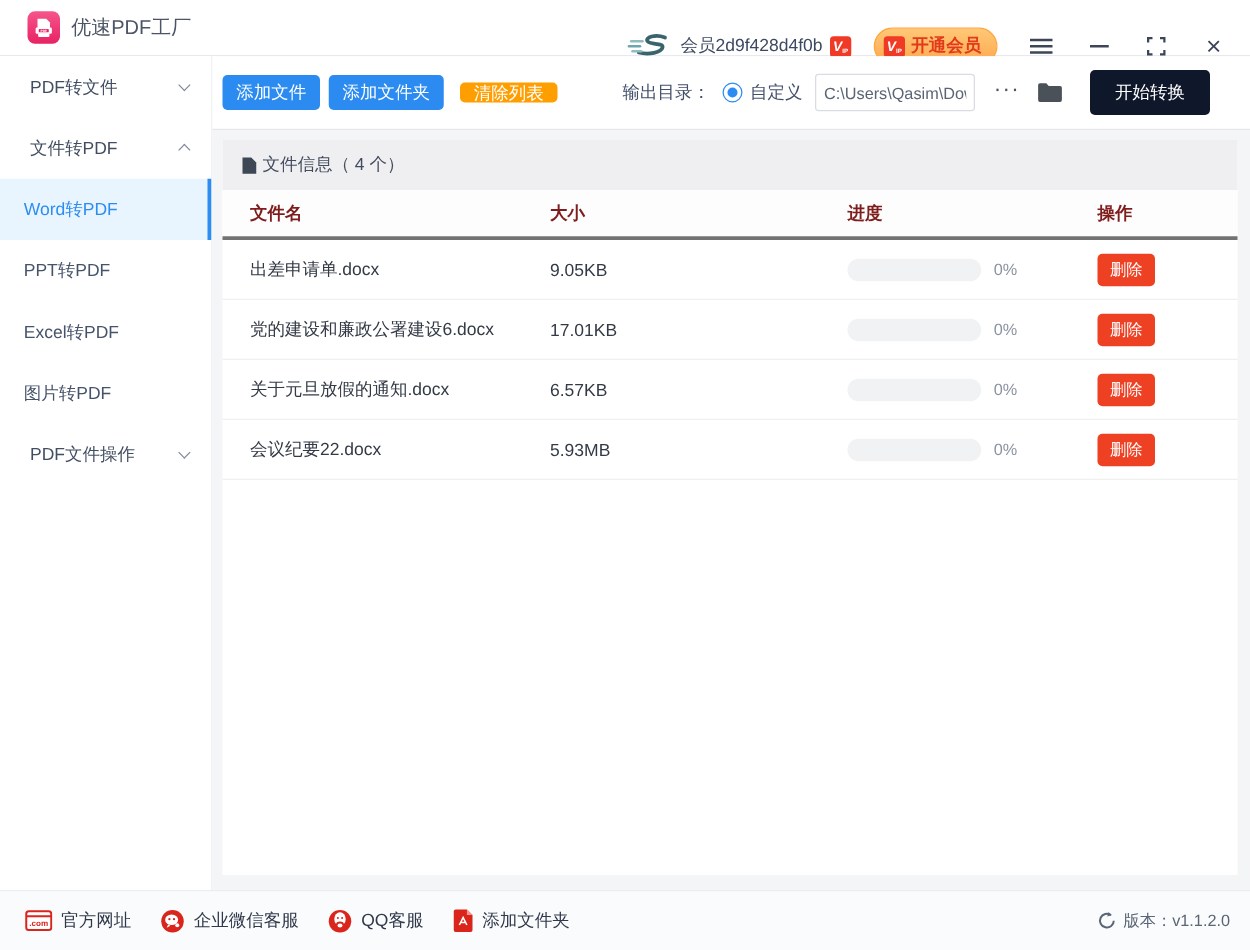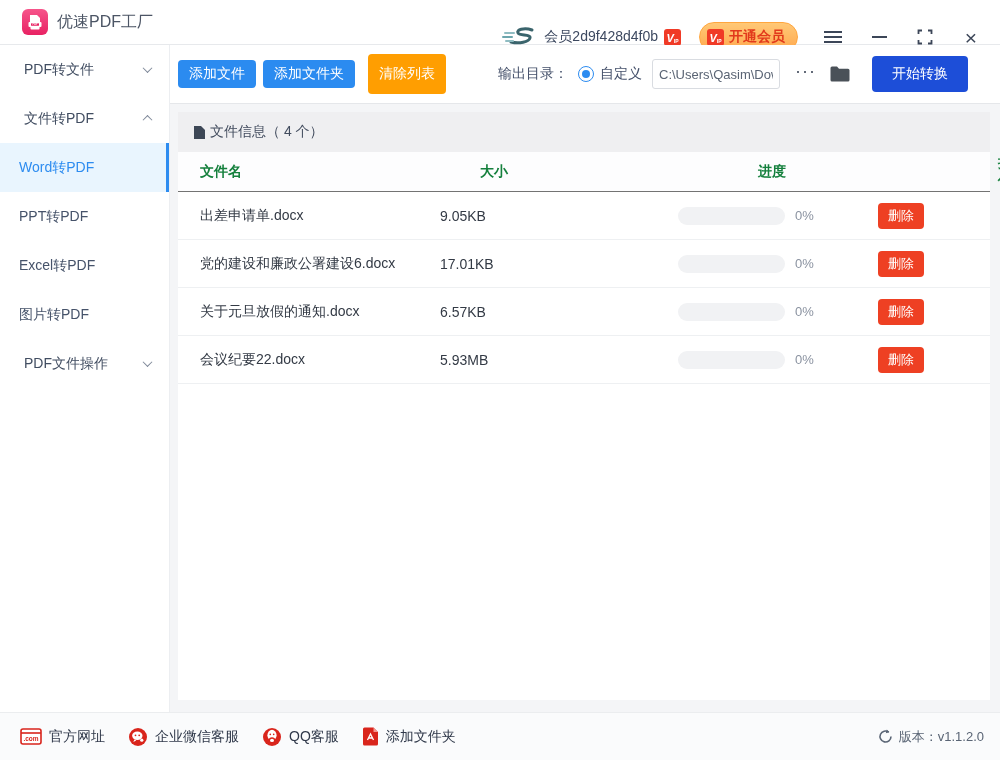--- a/index.html
+++ b/index.html
@@ -70,55 +70,55 @@
   .main { flex:1; background:#f4f5f7; display:flex; flex-direction:column; min-width:0; }
 
   
   .toolbar {
     height:59px; flex:0 0 59px; background:#fff; border-bottom:1px solid #e5e7ea;
     display:flex; align-items:center; padding:0 32px 0 8px;
   }
   .btn { border:none; border-radius:4px; color:#fff; font-size:14px; cursor:pointer;
          font-family:inherit; }
   .btn.blue   { background:#2b8bf0; height:28px; padding:0 11px; }
-  .btn.orange { background:#ff9e01; height:40px; padding:0 11px; margin-left:13px; }
+  .btn.orange { background:#ff9e01; height:16px; padding:0 11px; margin-left:13px; }
   .btn.blue + .btn.blue { margin-left:7px; }
   .out-label { margin-left:52px; font-size:14px; color:#44506a; }
   .radio {
     width:16px; height:16px; border-radius:50%; border:1px solid #2d8cf0;
     position:relative; margin:0 6px 0 10px; flex:0 0 16px; cursor:pointer; background:#fff;
   }
   .radio::after { content:""; position:absolute; inset:3px; border-radius:50%; background:#2d8cf0; }
   .radio-label { font-size:14px; color:#44506a; }
   .path-input {
     margin-left:10px; width:128px; height:30px; border:1px solid #d9dce1; border-radius:3px;
     font-size:13px; color:#5a6474; padding:0 6px; font-family:inherit;
     white-space:nowrap; overflow:hidden;
   }
   .dots-btn {
     margin-left:12px; border:none; background:none; font-size:18px; letter-spacing:1px;
     color:#4a5363; cursor:pointer; line-height:1; padding:0 3px 6px 3px;
   }
   .folder-btn { margin-left:10px; cursor:pointer; display:flex; align-items:center; }
   .btn.start {
-    margin-left:auto; background:#1d4ed8; height:36px; padding:0 20px; font-size:14px;
+    margin-left:auto; background:#0f172a; height:36px; padding:0 20px; font-size:14px;
   }
 
   
   .panel {
     margin:8px 10px 0 8px; height:588px; background:#fff; display:flex; flex-direction:column;
   }
   .fileinfo-bar {
     height:40px; flex:0 0 40px; background:#efeff1; display:flex; align-items:center;
     padding:0 15px; font-size:14px; color:#424c5e; gap:4px;
   }
   .grid-row { display:grid; grid-template-columns:240px 238px 200px 1fr; padding-left:22px; align-items:center; }
   .thead {
-    height:40px; flex:0 0 40px; background:#fdfdfe; border-bottom:1px solid #737373;
-    font-weight:bold; font-size:14px; color:#15803d;gap:40px;
+    height:40px; flex:0 0 40px; background:#fdfdfe; border-bottom:3px solid #737373;
+    font-weight:bold; font-size:14px; color:#7f1d1d;
   }
   .trow { height:48px; flex:0 0 48px; border-bottom:1px solid #eef0f2; font-size:14px; color:#333a45; }
   .cell-name,.cell-size { white-space:nowrap; overflow:hidden; }
   .cell-prog { display:flex; align-items:center; gap:10px; }
   .pbar { width:107px; height:18px; border-radius:9px; background:#f1f2f4; }
   .ppct { font-size:13px; color:#8b93a1; }
   .btn.del { background:#ee4023; height:26px; padding:0 10px; font-size:13px; border-radius:4px; }
 
   
   .footer {

